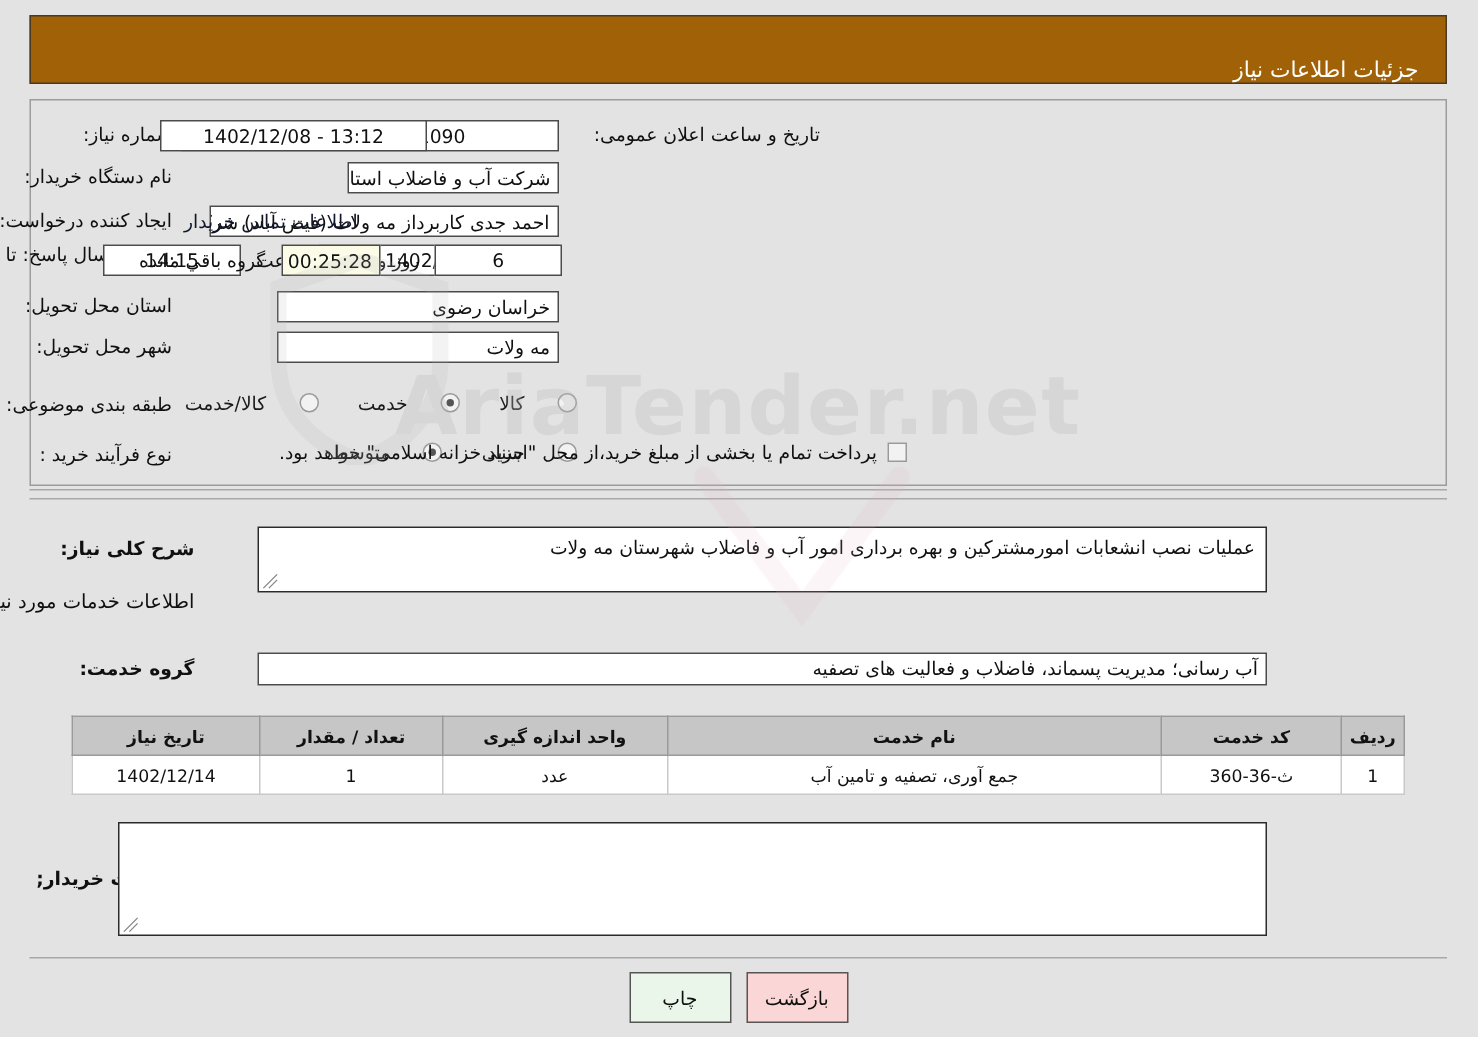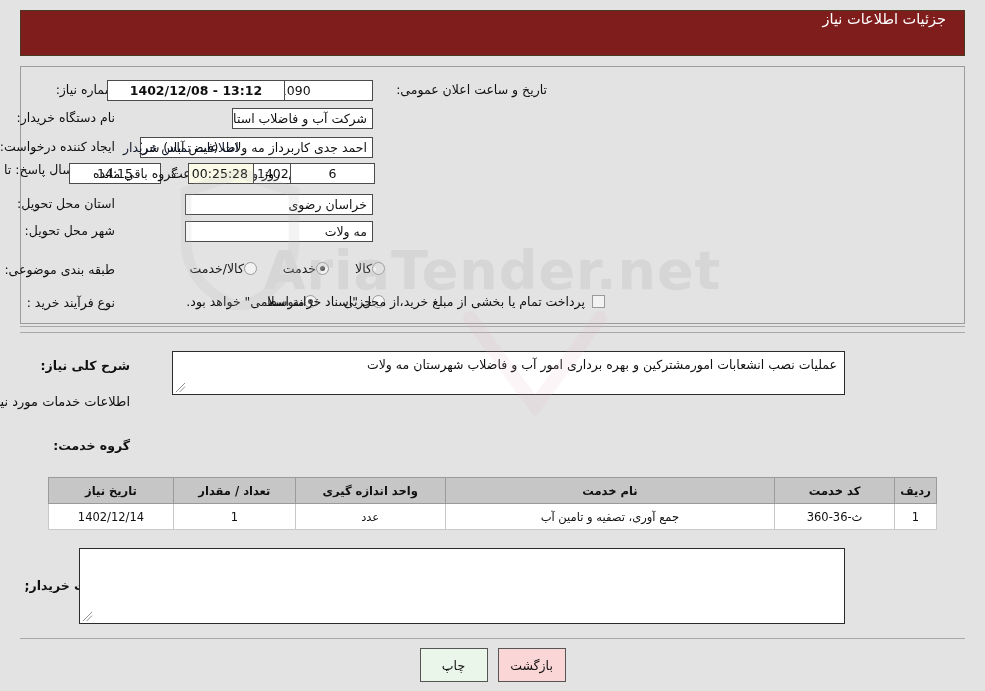--- a/index.html
+++ b/index.html
@@ -17,25 +17,25 @@
     position: relative;
     width: 985px; height: 691px;
     background: #e3e3e3;
   }
 
   
   .header-bar {
     position: absolute;
     left: 20px; top: 10px;
     width: 945px; height: 46px;
-    background: #7f1d1d;
+    background: #a16207;
     border: 1px solid #4a3a24;
     color: #ffffff;
     display: flex;
-    align-items: flex-start;
+    align-items: flex-end;
     justify-content: flex-start;
     padding: 0 18px;
     font-size: 14px;
   }
   .header-bar .htitle { font-size: 14.5px; letter-spacing: .2px; }
 
   
   .watermark {
     position: absolute;
     left: 0; top: 180px;
@@ -132,21 +132,21 @@
     border-radius: 50%;
     background: #555;
   }
   .chk {
     display: inline-block;
     width: 13px; height: 13px;
     border: 1px solid #9a9a9a;
     background: #f2f2f2;
     vertical-align: middle;
   }
-  .opt { display: inline-flex; align-items: center; gap: 0; font-size: 12.5px; }
+  .opt { display: inline-flex; align-items: center; gap: 22px; font-size: 12.5px; }
 
   
   .bigbox {
     position: absolute;
     background: #ffffff;
     border: 1px solid #2b2b2b;
     font-size: 12.5px;
     color: #101010;
     padding: 5px 7px 0 7px;
     text-align: right;
@@ -244,21 +244,21 @@
   <div class="panel" id="panel-top"></div>
 
   <div class="frow" style="right:870px; top:82px;">
     <span class="lbl">شماره نیاز:</span>
   </div>
   <div class="fld" style="position:absolute; right:612px; top:80px; width:252px;">1102001446001090</div>
 
   <div class="frow" style="right:438px; top:82px;">
     <span class="lbl">تاریخ و ساعت اعلان عمومی:</span>
   </div>
-  <div class="fld" style="position:absolute; right:700px; top:80px; width:178px; left:107px;font-weight:bold;">13:12 - 1402/12/08</div>
+  <div class="fld" style="position:absolute; right:700px; top:80px; width:178px; left:107px;">13:12 - 1402/12/08</div>
 
   <div class="frow" style="right:870px; top:110px;">
     <span class="lbl">نام دستگاه خریدار:</span>
   </div>
   <div class="fld right" style="position:absolute; right:612px; top:108px; left:232px;">شرکت آب و فاضلاب استان خراسان رضوی</div>
 
   <div class="frow" style="right:870px; top:139px;">
     <span class="lbl">ایجاد کننده درخواست:</span>
   </div>
   <div class="fld right" style="position:absolute; right:612px; top:137px; left:140px;">احمد جدی کاربرداز مه ولات (فیض آباد) شرکت آب و فاضلاب استان خراسان رضوی</div>
@@ -338,20 +338,21 @@
   <div class="bigbox" style="right:140px; top:351px; left:172px; height:44px;">
     <span>عملیات نصب انشعابات امورمشترکین و بهره برداری امور آب و فاضلاب شهرستان مه ولات</span>
     <svg class="resize-grip" viewBox="0 0 12 12">
       <path d="M1 11 L11 1 M5 11 L11 5" stroke="#888" stroke-width="1" fill="none"></path>
     </svg>
   </div>
 
   <div class="section-title" style="right:855px; top:394px;">اطلاعات خدمات مورد نیاز</div>
 
   <div class="bold-lbl" style="position:absolute; right:855px; top:438px;">گروه خدمت:</div>
+  <div class="fld right" style="position:absolute; right:140px; top:435px; left:172px; height:22px; line-height:20px;">آب رسانی؛ مدیریت پسماند، فاضلاب و فعالیت های تصفیه</div>
 
   <table id="svc-table">
     <thead>
       <tr>
         <th class="col-radif">ردیف</th>
         <th class="col-code">کد خدمت</th>
         <th class="col-name">نام خدمت</th>
         <th class="col-unit">واحد اندازه گیری</th>
         <th class="col-qty">تعداد / مقدار</th>
         <th class="col-date">تاریخ نیاز</th>

